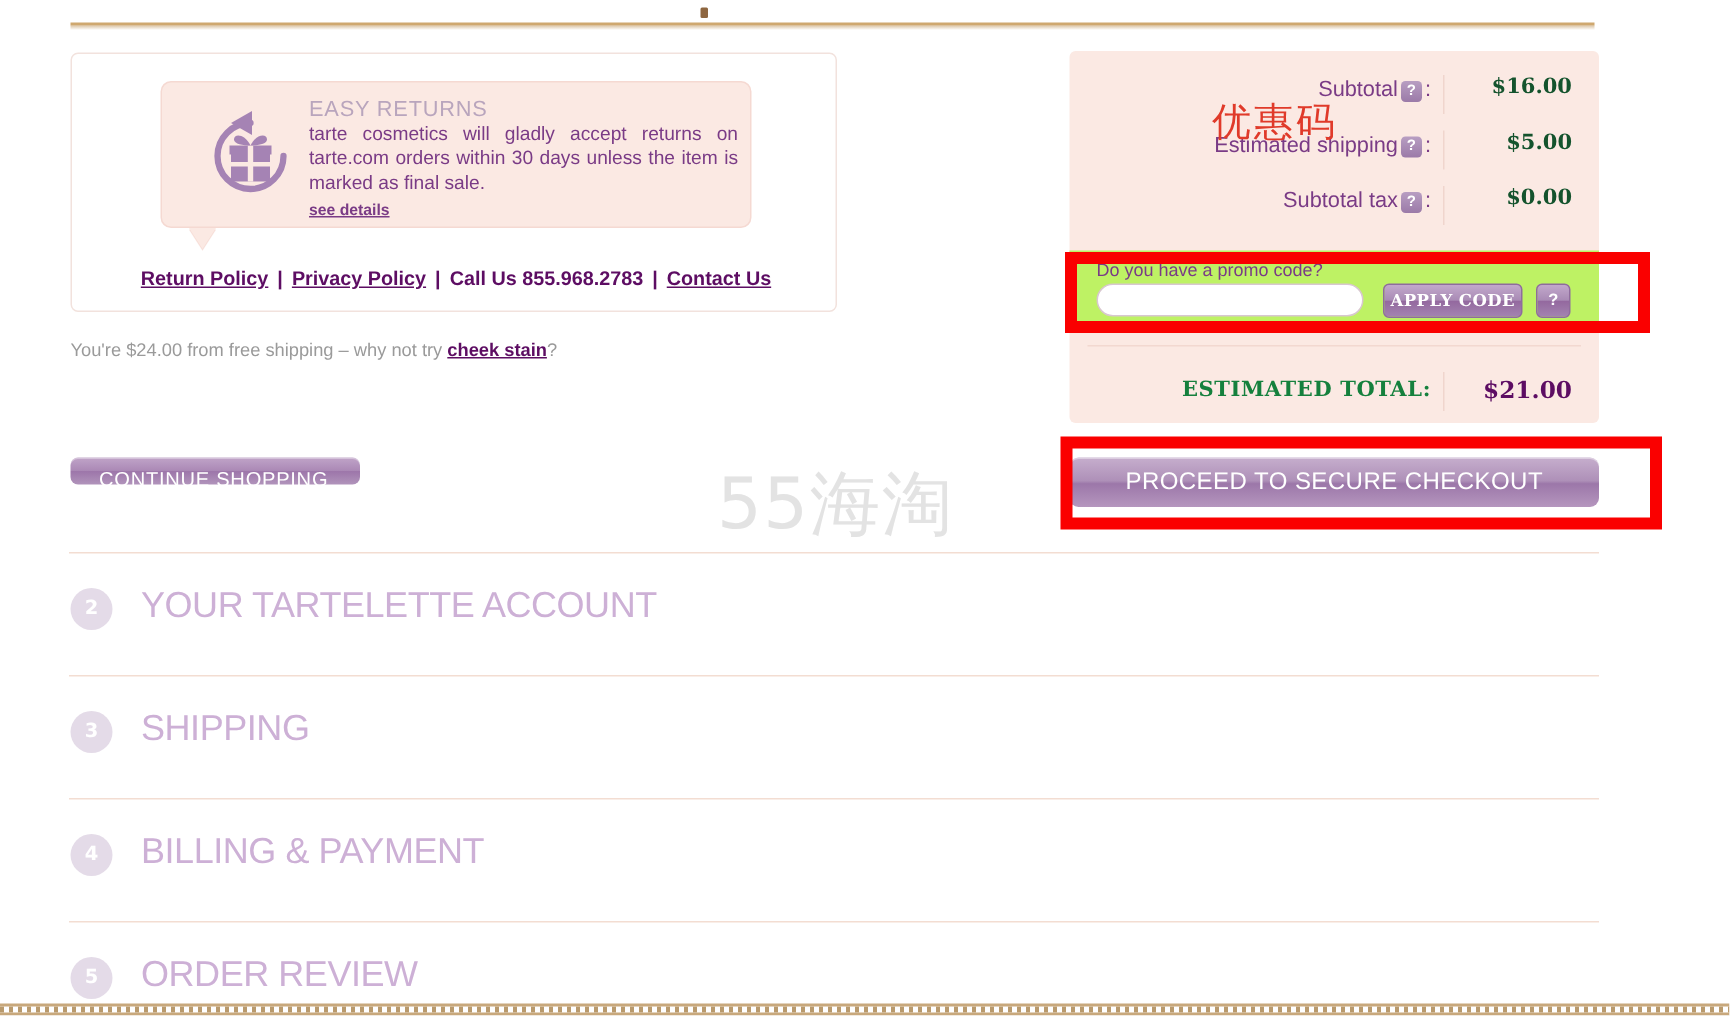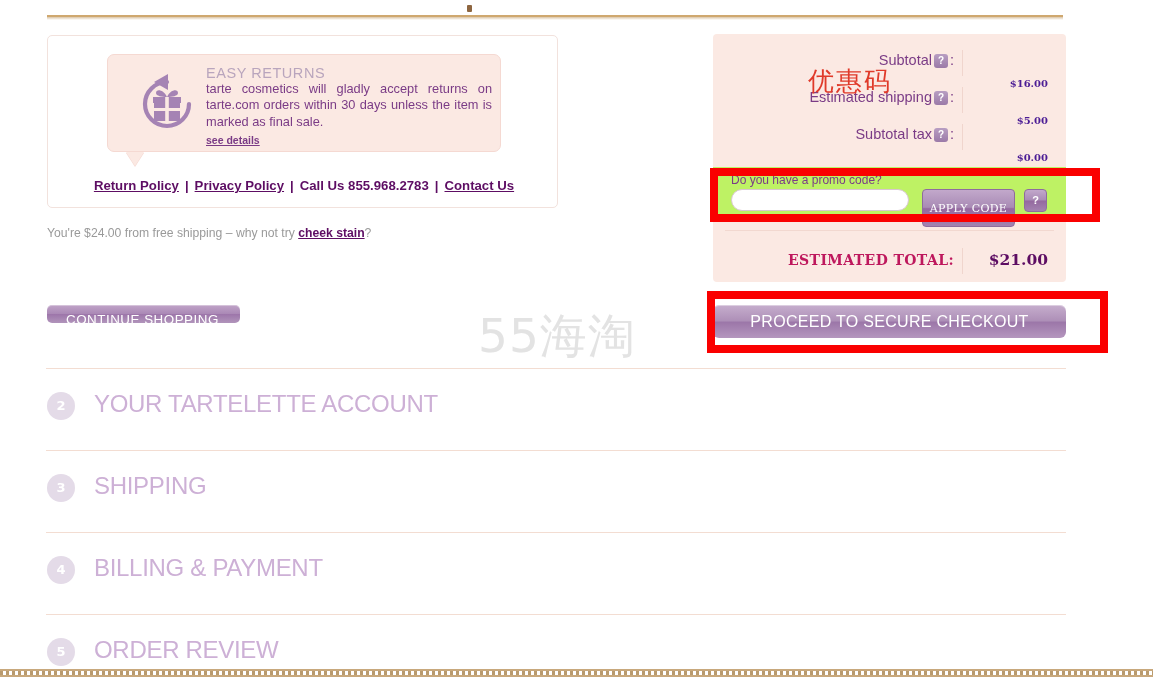--- a/index.html
+++ b/index.html
@@ -119,23 +119,22 @@
   }
   .qmark {
     display: inline-block; width: 14px; height: 14px;
     background: linear-gradient(180deg,#b89ec2,#9b7aa8);
     border-radius: 3px; color: #ffffff; font-size: 10px;
     text-align: center; line-height: 14px; font-weight: bold;
     vertical-align: 1px; margin: 0 2px; cursor: pointer;
   }
   .sum-amount {
     position: absolute; right: 18px; top: 6px;
-    font-size: 10px; font-weight: bold; color: #4c1d95;
+    font-size: 14px; font-weight: bold; color: #14532d;
     font-family: "DejaVu Serif", serif;
-    margin-top: 28px;
   }
   .sum-divider {
     position: absolute; right: 103px; top: 6px; width: 1px; height: 26px;
     background: #f0d5cd;
   }
   .promo-block {
     position: absolute; left: 0; top: 133px; width: 353px; height: 55px;
     background: #bef264;
   }
   .promo-label {
@@ -143,44 +142,44 @@
     font-size: 12px; color: #7a3b86;
   }
   .promo-input {
     position: absolute; left: 18px; top: 22px; width: 178px; height: 22px;
     border: 1px solid #d8c7cf; border-radius: 11px;
     background: #ffffff; outline: none; padding: 0 12px;
     font-size: 12px; color: #444;
     font-family: "Liberation Sans", sans-serif;
   }
   .btn-apply {
-    position: absolute; left: 209px; top: 22px; width: 93px; height: 38px;
+    position: absolute; left: 209px; top: 22px; width: 93px; height: 23px;
     border: 1px solid #8f6c9d; border-radius: 4px; cursor: pointer;
     background: linear-gradient(180deg,#c2a8cb 0%,#a98bb5 48%,#94699f 52%,#a383b0 100%);
-    color: #ffffff; font-size: 11px; font-weight: normal; letter-spacing: .3px;
+    color: #ffffff; font-size: 11px; font-weight: bold; letter-spacing: .3px;
     font-family: "DejaVu Serif", serif;
   }
   .promo-qmark {
     position: absolute; left: 311px; top: 22px; width: 23px; height: 23px;
     border-radius: 4px; cursor: pointer; border: 1px solid #8f6c9d;
     background: linear-gradient(180deg,#c2a8cb 0%,#a98bb5 48%,#94699f 52%,#a383b0 100%);
     color: #ffffff; font-size: 11px; font-weight: bold; line-height: 21px; text-align: center;
   }
   .promo-cn {
     position: absolute; left: 95px; top: 30px;
     font-size: 26px; color: #e03a2a; letter-spacing: 2px;
     font-family: "DejaVu Sans", sans-serif;
   }
   .total-sep {
     position: absolute; left: 12px; top: 196px; width: 329px; height: 1px;
     background: #f2d8d0;
   }
   .total-label {
     position: absolute; right: 112px; top: 218px;
-    font-size: 14px; font-weight: bold; color: #be185d; letter-spacing: .4px;
+    font-size: 14px; font-weight: bold; color: #15803d; letter-spacing: .4px;
     font-family: "DejaVu Serif", serif;
   }
   .total-divider {
     position: absolute; right: 103px; top: 214px; width: 1px; height: 26px;
     background: #f0d5cd;
   }
   .total-amount {
     position: absolute; right: 18px; top: 216px;
     font-size: 15.5px; font-weight: bold; color: #5d0d63;
     font-family: "DejaVu Serif", serif;

